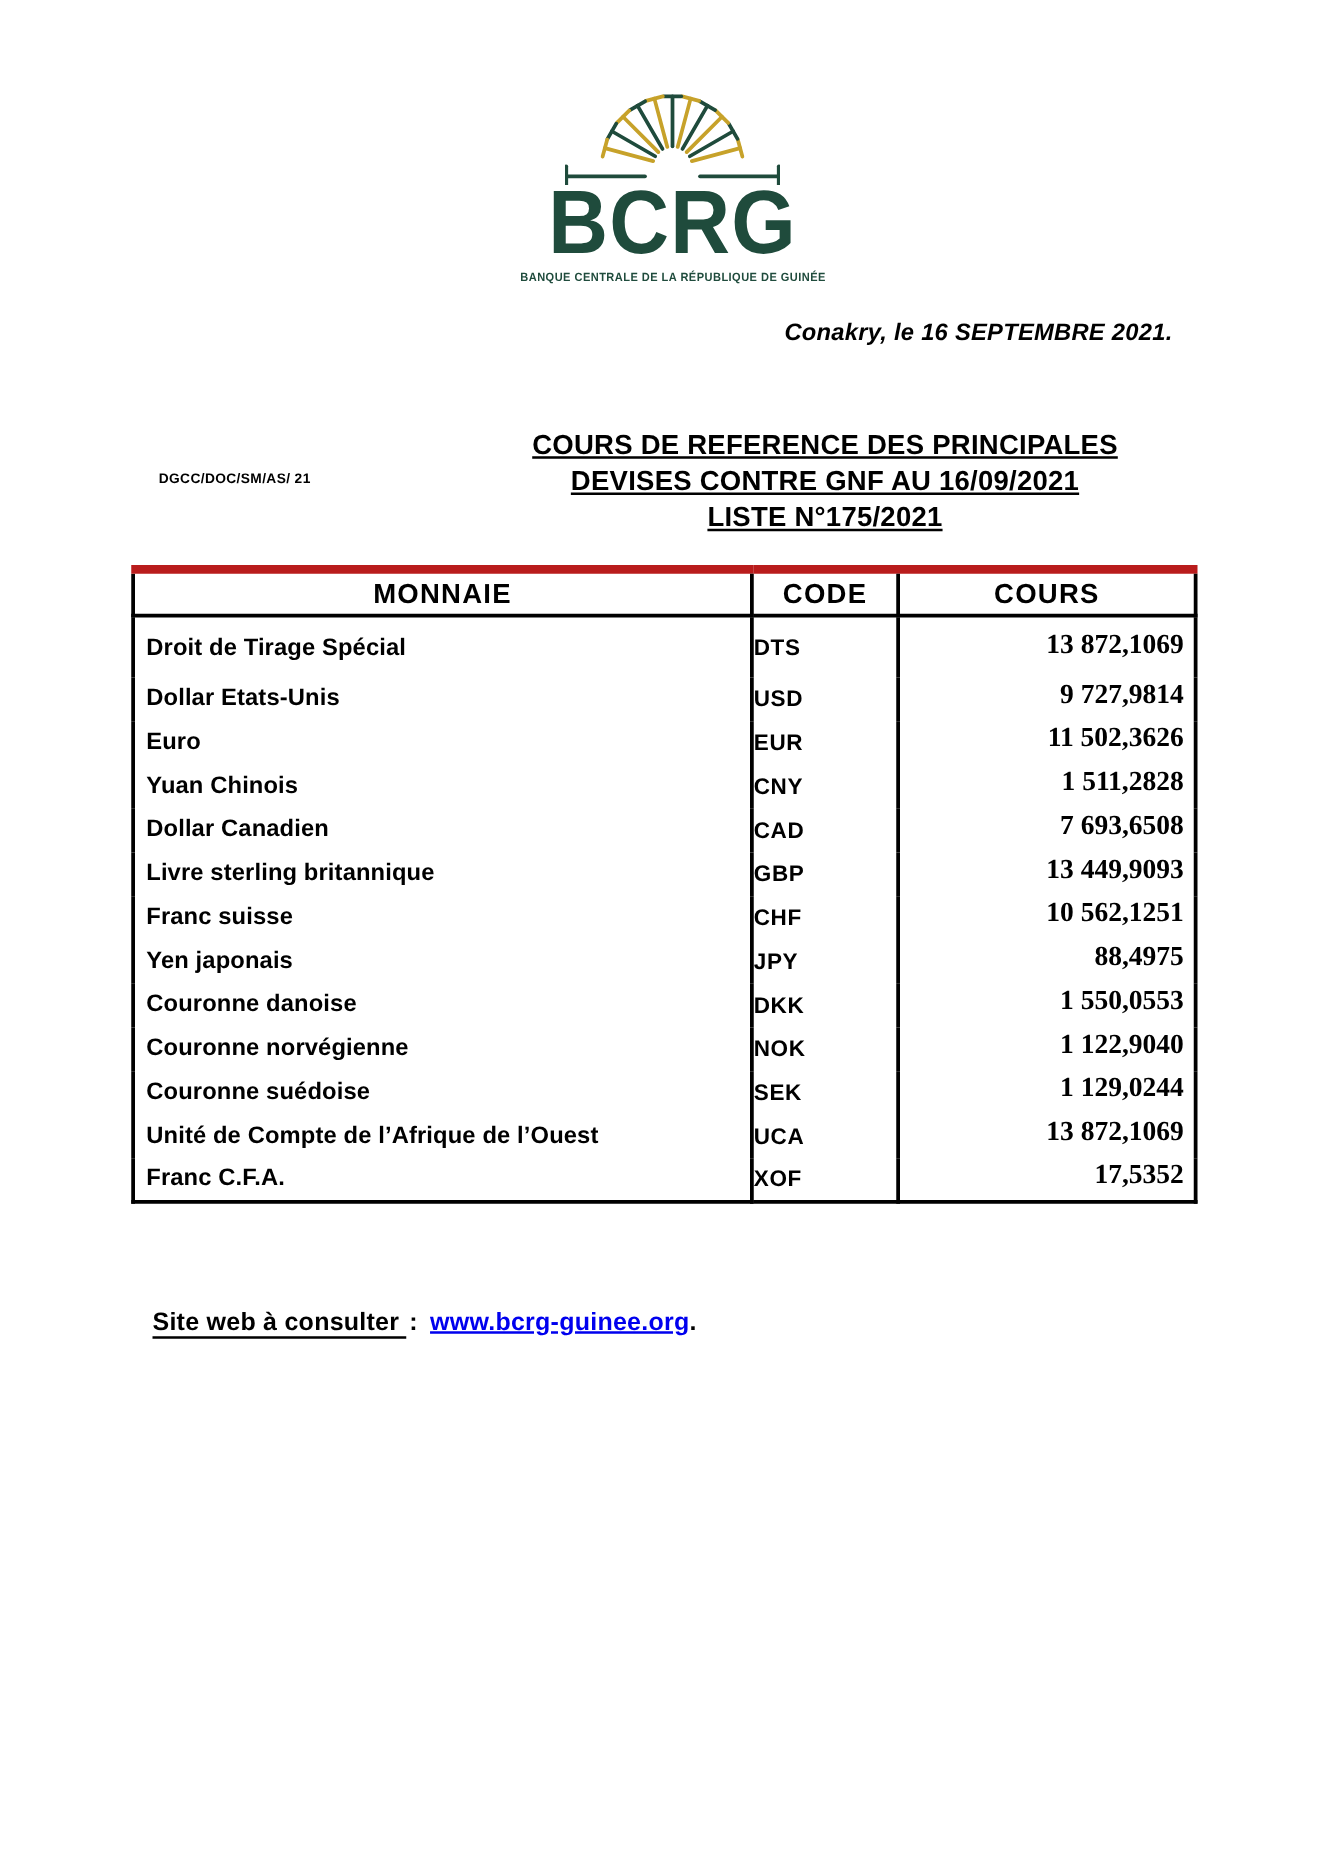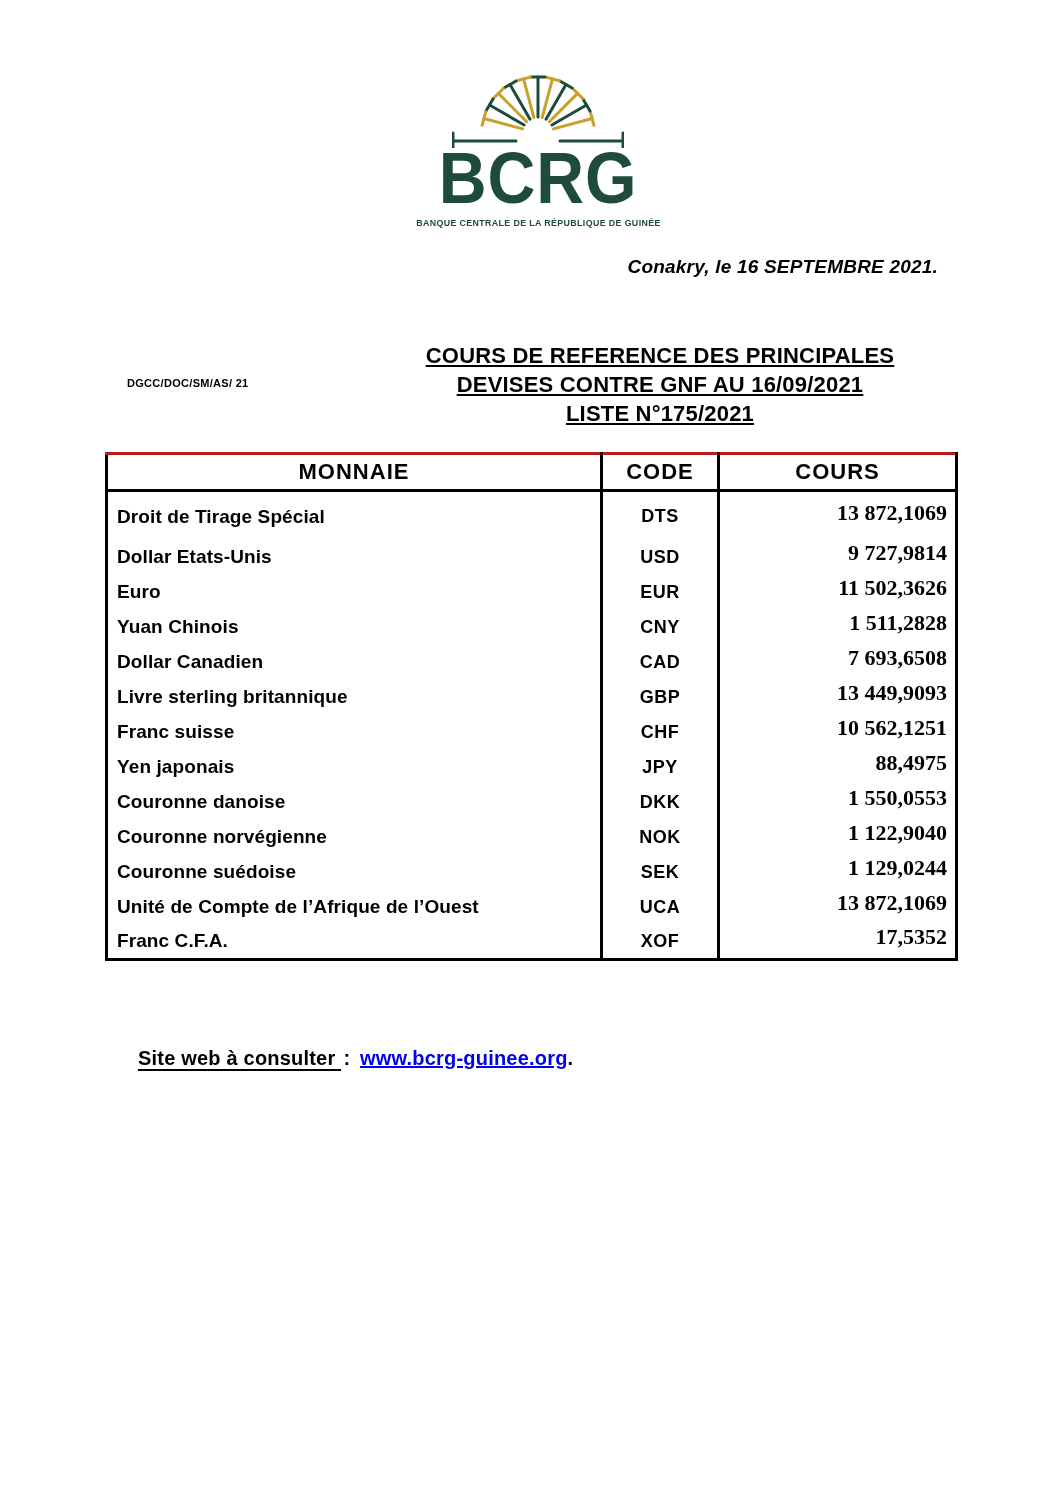--- a/index.html
+++ b/index.html
@@ -61,42 +61,42 @@
     border-collapse:collapse;table-layout:fixed;
   }
   .rates-table col.c-monnaie{width:495px;}
   .rates-table col.c-code{width:117px;}
   .rates-table col.c-cours{width:238px;}
   .rates-table th,.rates-table td{
     border-left:3px solid #000;border-right:3px solid #000;
     vertical-align:middle;
   }
   .rates-table thead th{
-    border-top:3px solid #b91c1c;border-bottom:3px solid #000;
+    border-top:7px solid #b91c1c;border-bottom:3px solid #000;
     height:37px;font-size:22px;font-weight:bold;
     letter-spacing:1px;text-align:center;
   }
   .rates-table td{border-top:none;border-bottom:none;height:35px;}
   .rates-table tr.first-row td{padding-top:2px;height:49px;}
   .rates-table tr.gap-above td{padding-top:10px;height:45px;}
   .rates-table tr.last-row td{border-bottom:3px solid #000;}
   td.monnaie{
     font-size:19px;font-weight:bold;text-align:left;
     padding-left:9px;letter-spacing:0.1px;white-space:nowrap;
   }
-  td.code{font-size:18px;font-weight:bold;text-align:center;letter-spacing:0.5px;}
+  td.code{font-size:18px;font-weight:bold;text-align:left;letter-spacing:0.5px;}
   td.cours{
     font-family:"Liberation Serif",serif;
     font-size:22px;font-weight:bold;text-align:right;padding-right:8px;
   }
   td.cours span{display:inline-block;transform:translateY(-4px);}
 
   
   .site-line{
-    position:absolute;top:1047px;left:138px;
+    position:absolute;top:1047px;left:122px;
     font-size:20px;font-weight:bold;letter-spacing:0.2px;
   }
   .site-label{border-bottom:2px solid #000;padding-right:6px;}
   .site-sep{padding:0 4px 0 2px;}
   .site-link{color:var(--link);text-decoration:underline;font-weight:bold;}
   .site-suffix{color:var(--ink);}
 </style>
 </head>
 <body>
 

